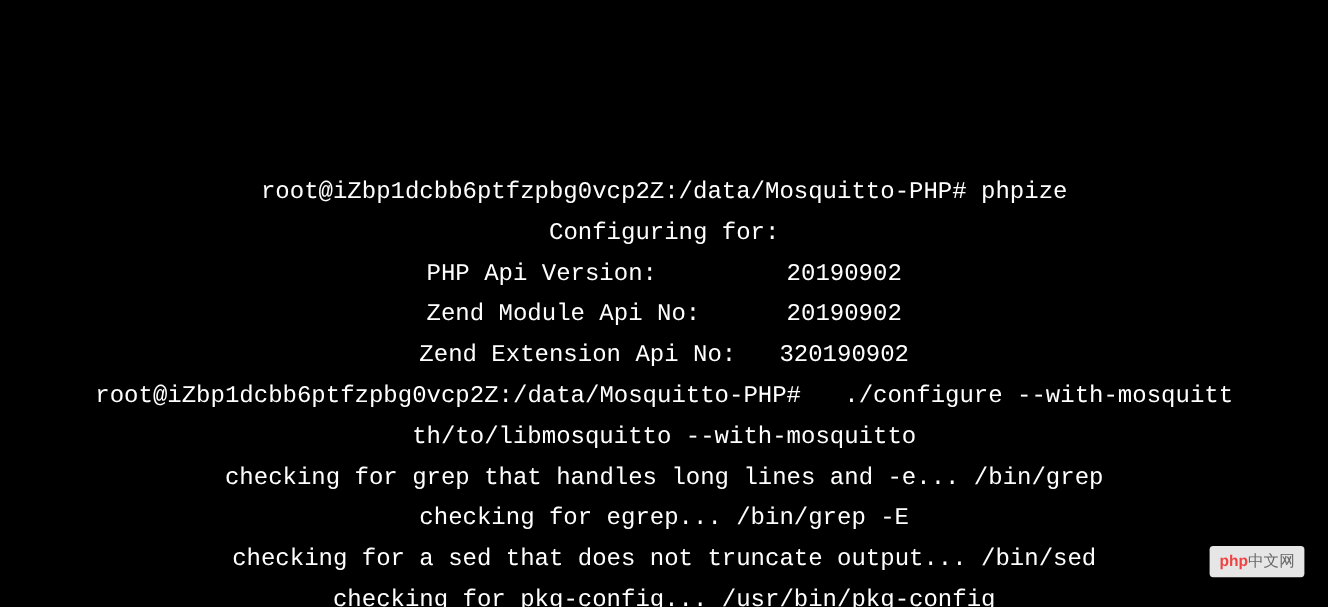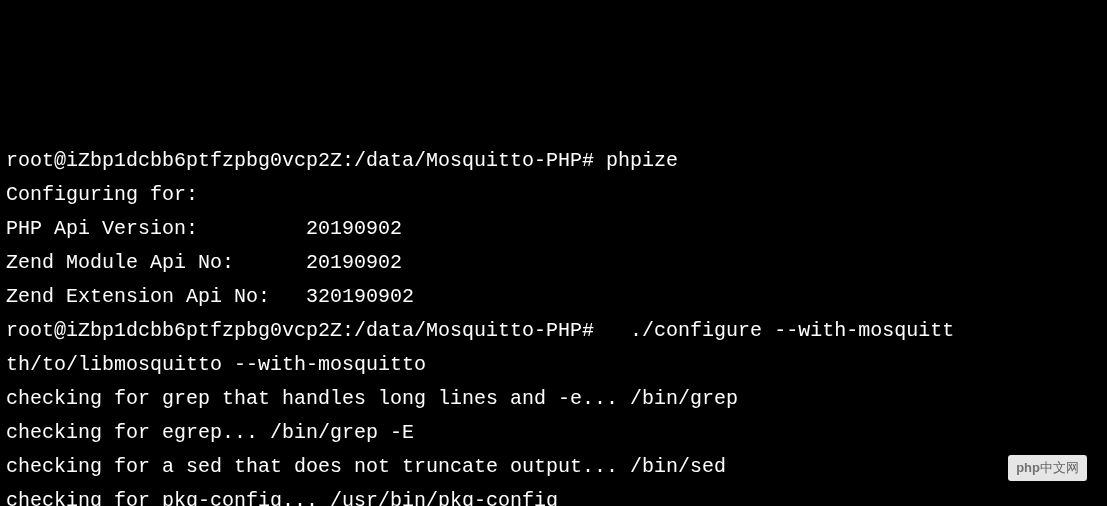--- a/index.html
+++ b/index.html
@@ -15,35 +15,36 @@
       line-height: 1.7;
       padding: 8px 6px;
       width: 1107px;
       height: 506px;
       overflow: hidden;
       position: relative;
       white-space: pre;
     }
     .terminal-line {
       display: block;
+      text-align: center;
     }
     .watermark {
       position: absolute;
       right: 20px;
       bottom: 25px;
       background: rgba(255,255,255,0.9);
       padding: 2px 8px;
       border-radius: 3px;
       font-size: 13px;
       color: #666;
       font-family: sans-serif;
       white-space: nowrap;
     }
     .watermark .php-text {
-      color: #737373;
+      color: #ef4444;
       font-weight: bold;
     }
   </style>
 </head>
 <body>
 
 
 
 <div><span class="terminal-line">root@iZbp1dcbb6ptfzpbg0vcp2Z:/data/Mosquitto-PHP# phpize</span><span class="terminal-line">Configuring for:</span><span class="terminal-line">PHP Api Version:         20190902</span><span class="terminal-line">Zend Module Api No:      20190902</span><span class="terminal-line">Zend Extension Api No:   320190902</span><span class="terminal-line">root@iZbp1dcbb6ptfzpbg0vcp2Z:/data/Mosquitto-PHP#   ./configure --with-mosquitt</span><span class="terminal-line">th/to/libmosquitto --with-mosquitto</span><span class="terminal-line">checking for grep that handles long lines and -e... /bin/grep</span><span class="terminal-line">checking for egrep... /bin/grep -E</span><span class="terminal-line">checking for a sed that does not truncate output... /bin/sed</span><span class="terminal-line">checking for pkg-config... /usr/bin/pkg-config</span></div>
 

